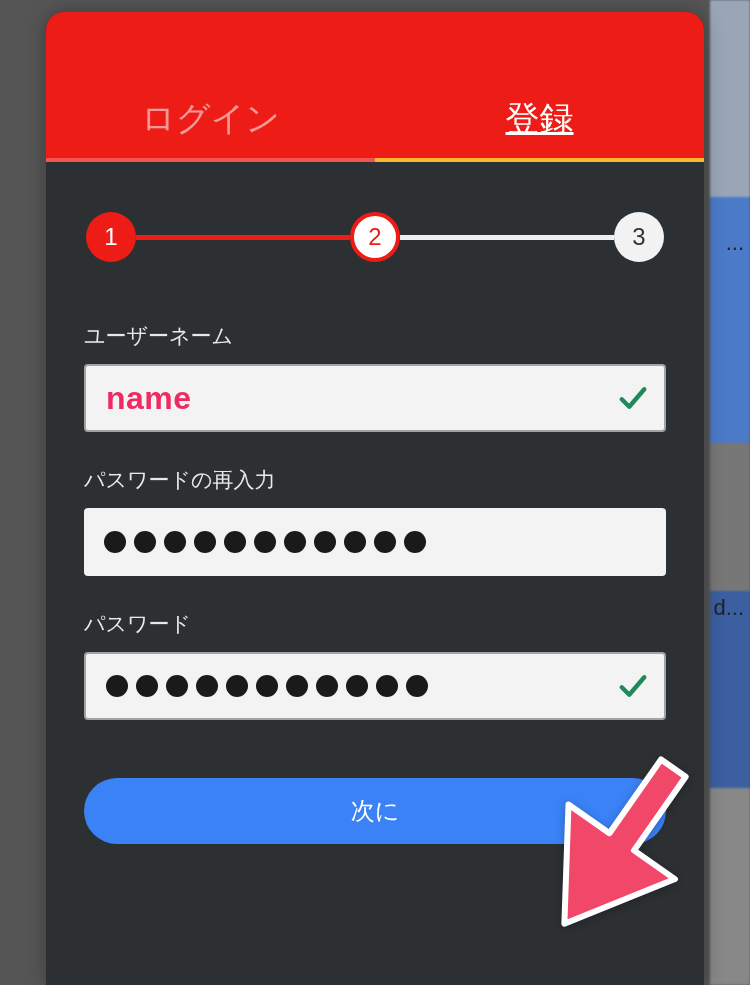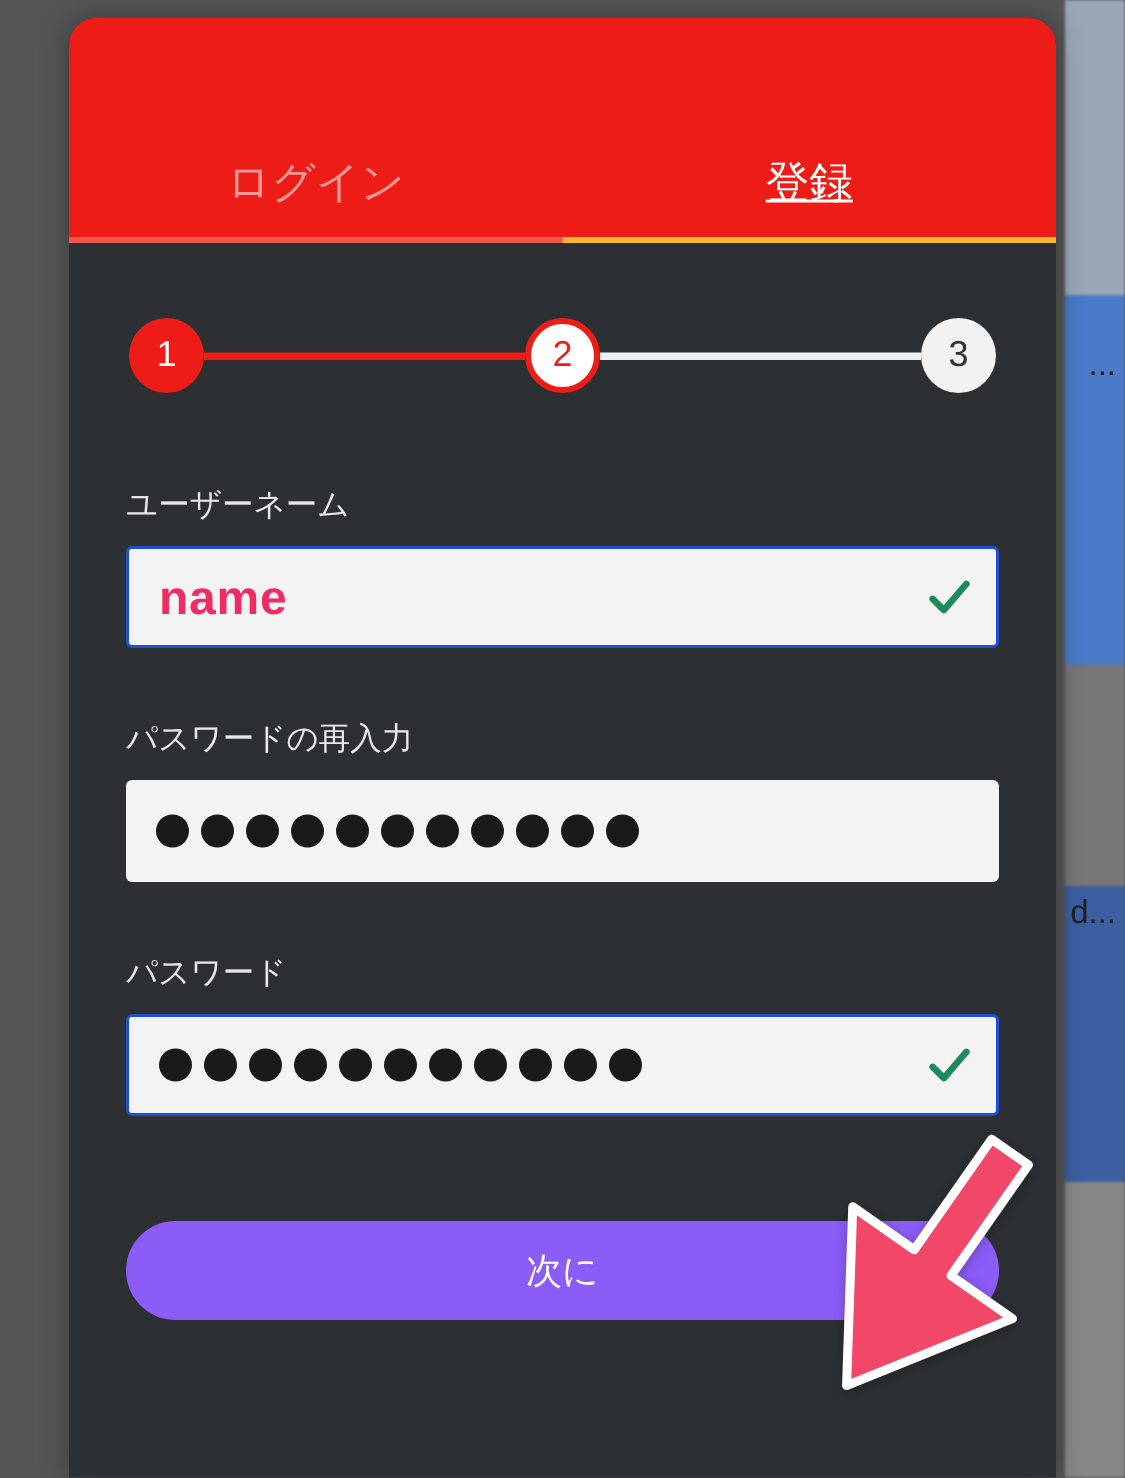--- a/index.html
+++ b/index.html
@@ -52,21 +52,21 @@
     position: relative;
   }
   .tabs {
     display: flex;
     width: 100%;
   }
   .tab {
     flex: 1;
     text-align: center;
     padding: 18px 0 20px;
-    font-size: 29px;
+    font-size: 34px;
     font-weight: 500;
     cursor: pointer;
     position: relative;
   }
   .tab-login { color: rgba(255,255,255,.55); }
   .tab-register { color: #fff; text-decoration: underline; }
   .tab-underline {
     position: absolute;
     height: 4px;
     bottom: 0;
@@ -101,36 +101,36 @@
   .step-1 { background: #ed1c16; color: #fff; }
   .step-2 { background: #fff; color: #ed1c16; border: 4px solid #ed1c16; }
   .step-3 { background: #f2f2f2; color: #333; }
   .step-line {
     flex: 1;
     height: 5px;
   }
   .line-12 { background: #ed1c16; }
   .line-23 { background: #efefef; }
 
-  .field-group { margin-bottom: 46px; }
+  .field-group { margin-bottom: 34px; }
   .field-label {
     color: #e8e8e8;
     font-size: 21px;
     margin-bottom: 14px;
   }
   .input-wrap {
     position: relative;
     background: #f3f3f3;
     border-radius: 4px;
     height: 68px;
     display: flex;
     align-items: center;
     padding: 0 60px 0 20px;
   }
-  .input-valid { border: 2px solid #1d4ed8; }
+  .input-valid { border: 2px solid #a3a3a3; }
   .input-plain { border: none; }
   .username-value {
     font-size: 32px;
     font-weight: 800;
     color: #ee2b63;
     letter-spacing: .5px;
   }
   .dots {
     display: flex;
     gap: 8px;
@@ -150,21 +150,21 @@
     height: 30px;
   }
   .check svg { width: 100%; height: 100%; }
 
   .next-btn {
     margin-top: 24px;
     width: 100%;
     height: 66px;
     border: none;
     border-radius: 33px;
-    background: #8b5cf6;
+    background: #3b82f6;
     color: #fff;
     font-size: 24px;
     font-weight: 500;
     cursor: pointer;
   }
 
   .arrow-annot {
     position: absolute;
     right: 34px;
     top: 740px;

